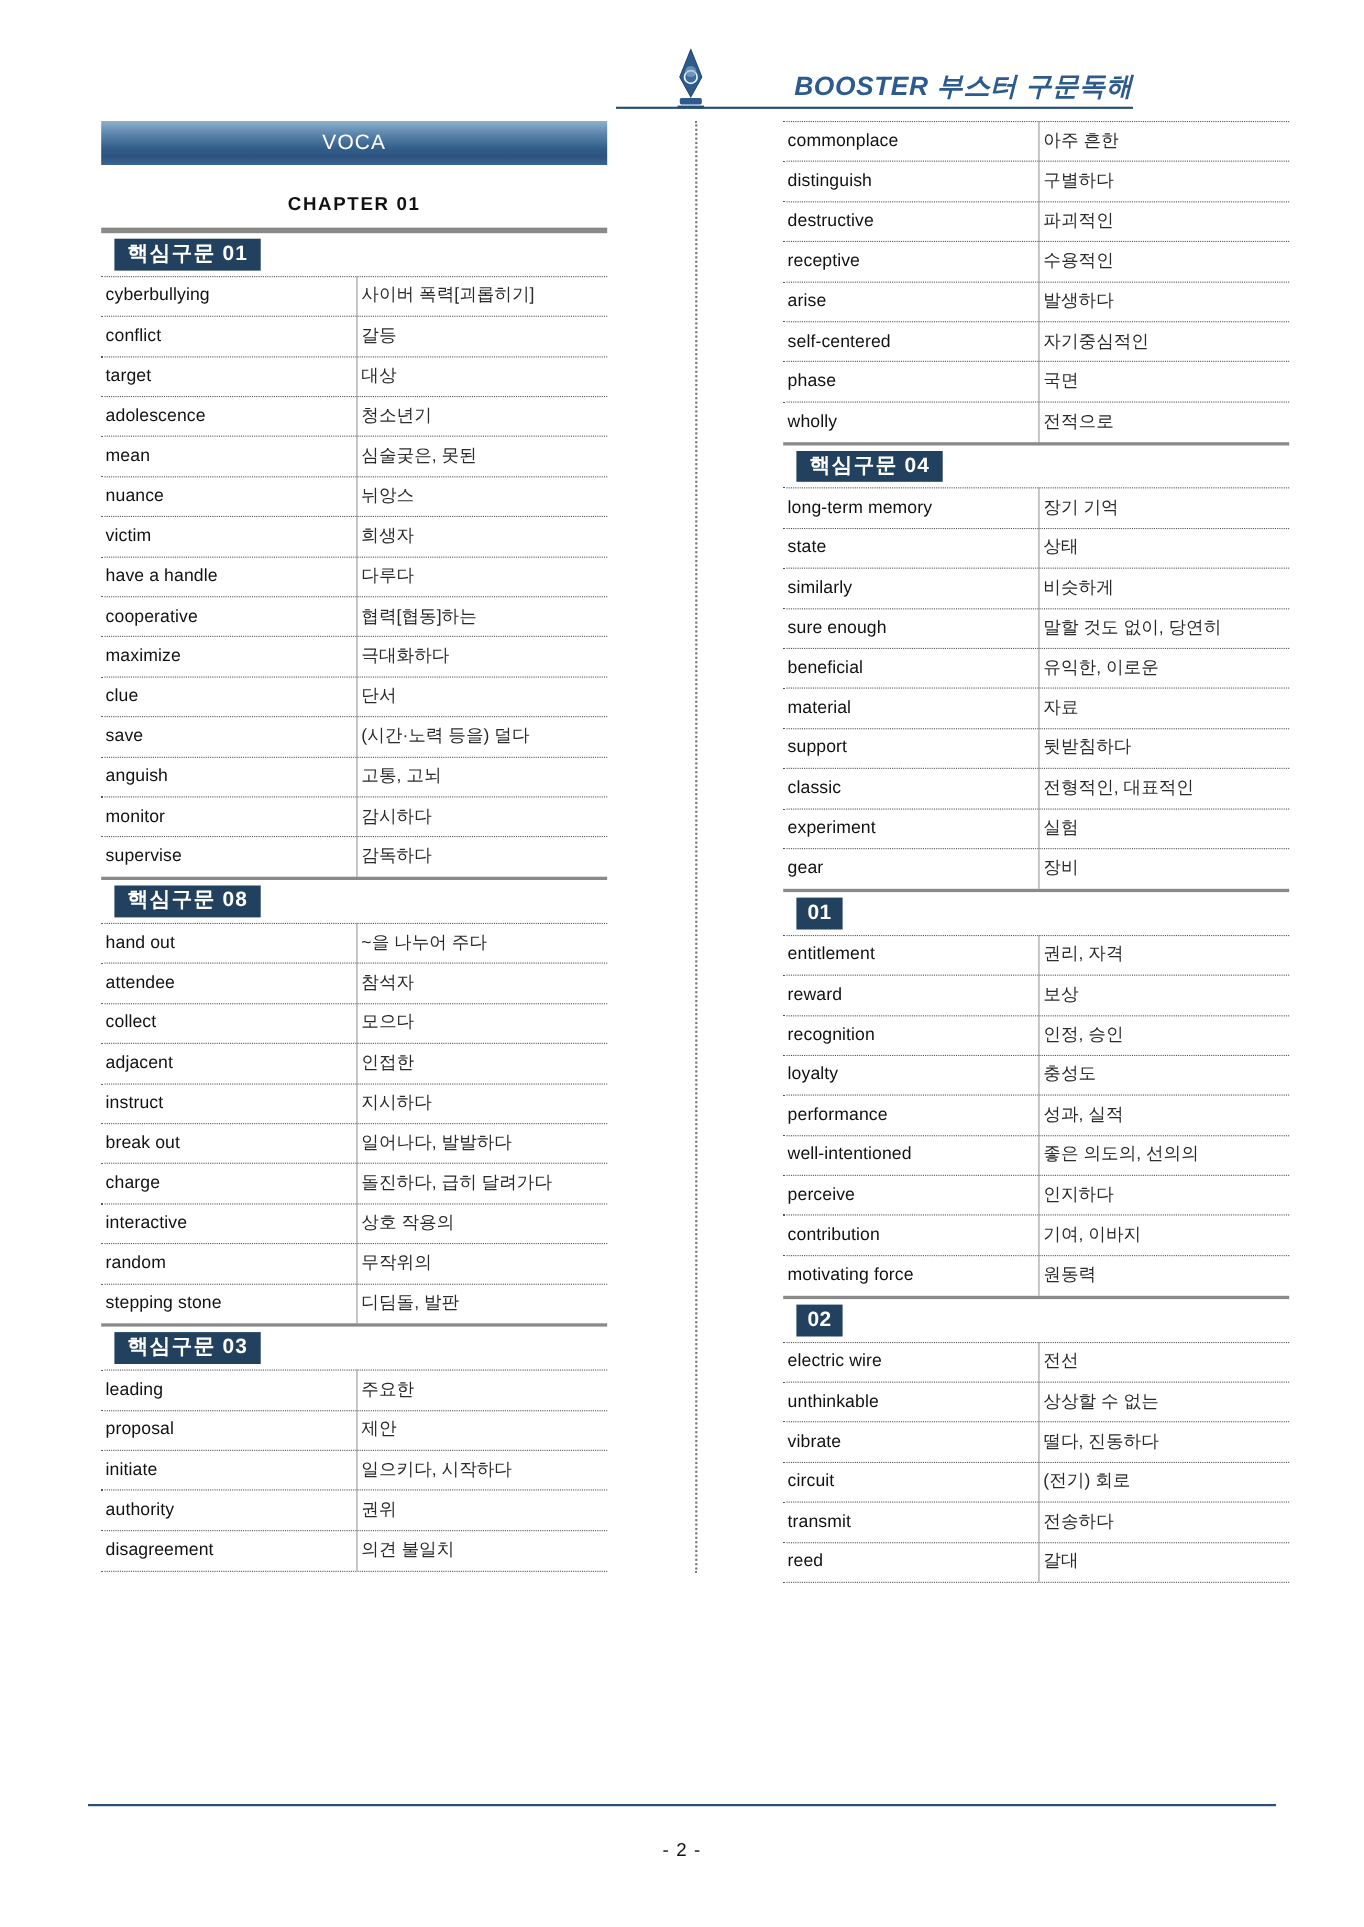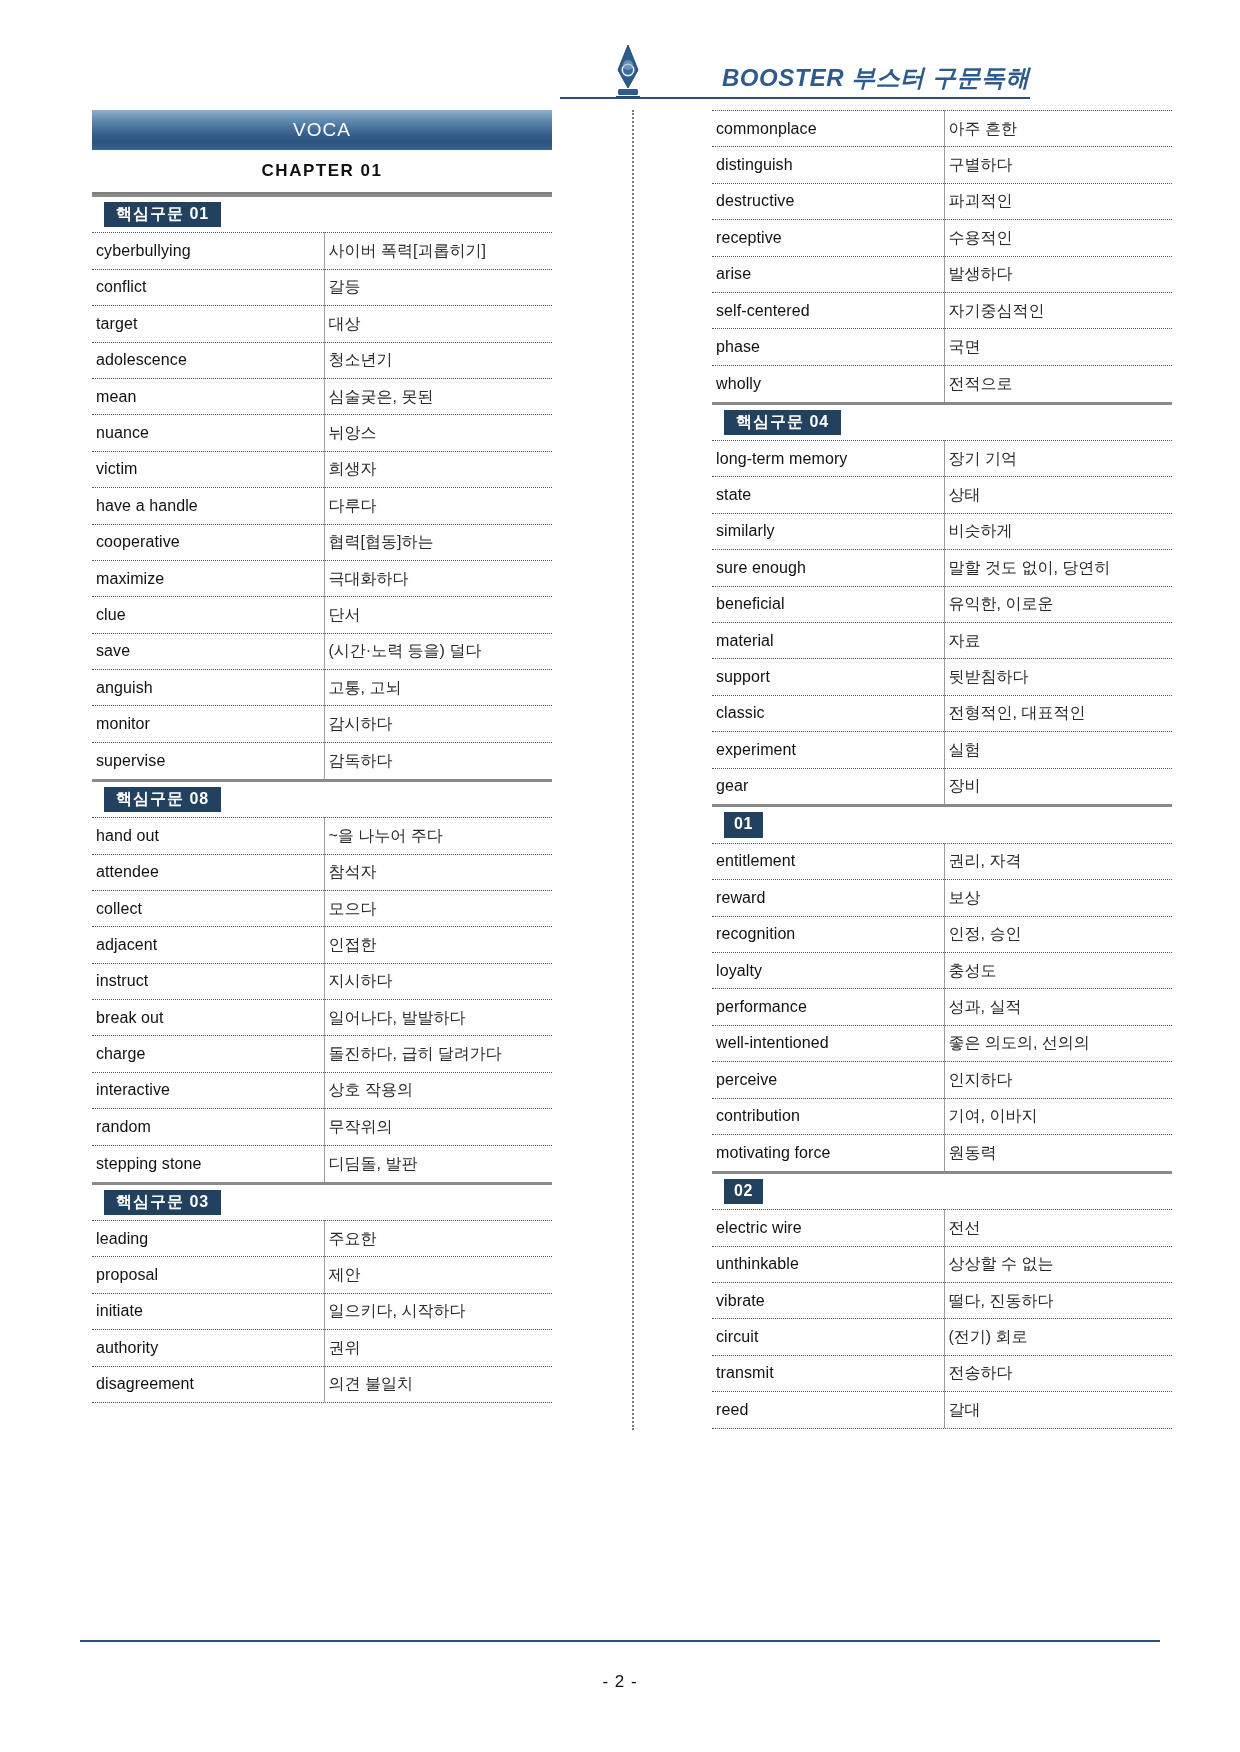--- a/index.html
+++ b/index.html
@@ -57,39 +57,39 @@
     background: linear-gradient(to bottom, #8fb0cd 0%, #5d87ad 28%, #335e8a 62%, #2c5380 80%, #3c6490 100%);
     color: #ffffff;
     font-size: 19px;
     display: flex; align-items: center; justify-content: center;
     letter-spacing: 1px;
   }
   .chapter-title {
     text-align: center;
     font-size: 17px;
     font-weight: bold;
-    padding: 11px 0 11px 0;
+    padding: 26px 0 11px 0;
     letter-spacing: 1.5px;
     color: #111;
   }
   .chapter-rule { border-top: 2.5px solid #808080; }
 
   
   .section-block { }
   .section-rule {
     border-top: 3px solid #8a8a8a;
   }
   .section-badge-wrap {
     padding: 5px 0 5px 12px;
   }
   .section-badge {
     display: inline-block;
     background: #22415f;
     color: #ffffff;
-    font-size: 16px;
+    font-size: 19px;
     font-weight: bold;
     padding: 3px 12px 4px 12px;
     letter-spacing: 1px;
     line-height: 1.15;
   }
   .section-badge.num-only { padding: 3px 10px 4px 10px; letter-spacing: 0.5px; }
 
   
   .vocab-table {
     width: 100%;

